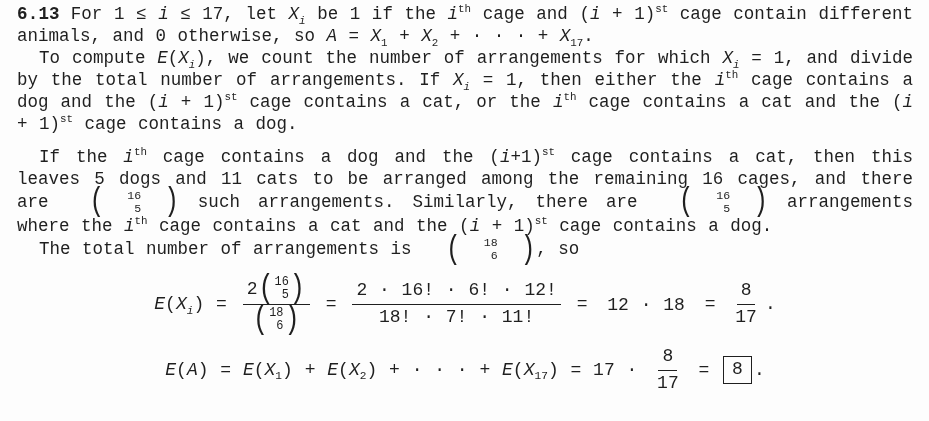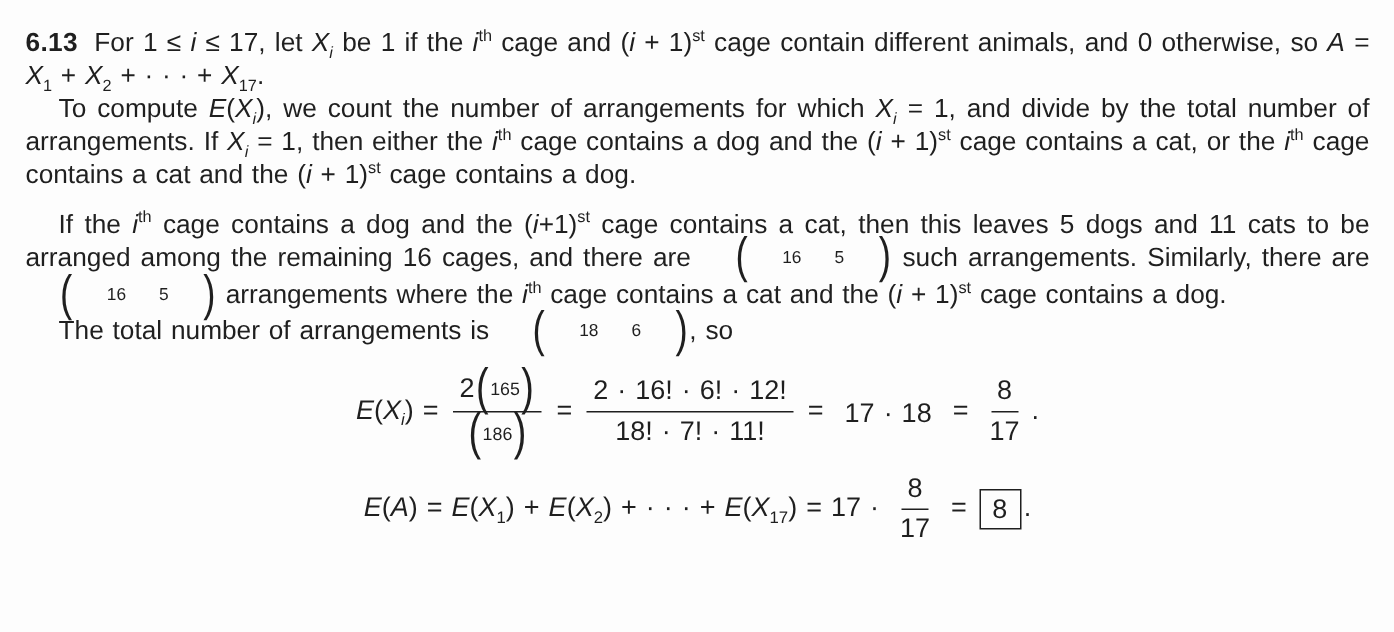--- a/index.html
+++ b/index.html
@@ -1,37 +1,37 @@
 <!DOCTYPE html>
 <html style="--text: #1f1f1f; --background: #fdfdfd;"><head>
 <meta charset="utf-8">
 <style>
   :root { --text:#1f1f1f; --background:#fdfdfd; }
   * { box-sizing: border-box; }
   body { margin:0; background:var(--background); }
   .page {
     width:929px; height:421px; overflow:hidden;
-    padding:17px 16px 0 17px;
-    font-family:Liberation Sans, sans-serif;
+    padding:3px 16px 0 17px;
+    font-family:Liberation Mono, monospace;
     font-size:17.5px; line-height:22px; word-spacing:1px;
     color:var(--text);
   }
   .para { margin:0; text-align:justify; }
   .indent { text-indent:22px; }
   .pnum { margin-right:11px; letter-spacing:0.2px; }
   .para-compute  { margin-top:0; }
   .para-cases    { margin-top:11px; }
   .para-total    { }
   .para-therefore{ margin-top:15px; }
   sup { font-size:0.62em; line-height:0; vertical-align:super; }
   sub { font-size:0.62em; line-height:0; vertical-align:sub; }
   
   .binom { display:inline-flex; align-items:center; vertical-align:middle; font-style:normal; margin:0 1px; }
   .binom .bp { display:inline-block; font-size:1.4em; line-height:1; transform:scaleY(1.35); }
-  .binom .bn { display:inline-flex; align-items:flex-start; font-size:0.66em; line-height:1.1; padding:0 1px; }
+  .binom .bn { display:inline-flex; flex-direction:column; align-items:flex-end; font-size:0.66em; line-height:1.1; padding:0 1px; }
   
   .equation { text-align:center; font-size:18px; margin:13px 0 0 0; }
   .eq-exi { margin-top:13px; }
   .eq-ea  { }
   .frac { display:inline-flex; flex-direction:column; align-items:center; vertical-align:middle; margin:0 4px; line-height:1.2; }
   .frac > .num { border-bottom:1.4px solid var(--text); padding:0 4px 2px; }
   .frac > .den { padding:2px 4px 0; }
   .boxed { display:inline-block; border:1.4px solid var(--text); padding:2px 8px; margin:0 2px; line-height:1.2; vertical-align:middle; }
 </style>
 </head>
@@ -81,21 +81,21 @@
             <span class="bn">
               <span>18</span>
               <span>6</span>
             </span>
             <span class="bp">)</span>
           </span></span>
       </span> = <span class="frac">
         <span class="num">2 · 16! · 6! · 12!</span>
         <span class="den">18! · 7! · 11!</span>
       </span> = <span class="frac">
-        <span class="den">17 · 18</span>
+        <span class="den">12 · 18</span>
       </span> = <span class="frac">
         <span class="num">8</span>
         <span class="den">17</span>
       </span>.</div>
 
 
   <div class="equation eq-ea"><i>E</i>(<i>A</i>) = <i>E</i>(<i>X</i><sub>1</sub>) + <i>E</i>(<i>X</i><sub>2</sub>) + ·&nbsp;·&nbsp;· + <i>E</i>(<i>X</i><sub>17</sub>) = 17 · <span class="frac">
         <span class="num">8</span>
         <span class="den">17</span>
       </span> = <span class="boxed">8</span>.</div>

